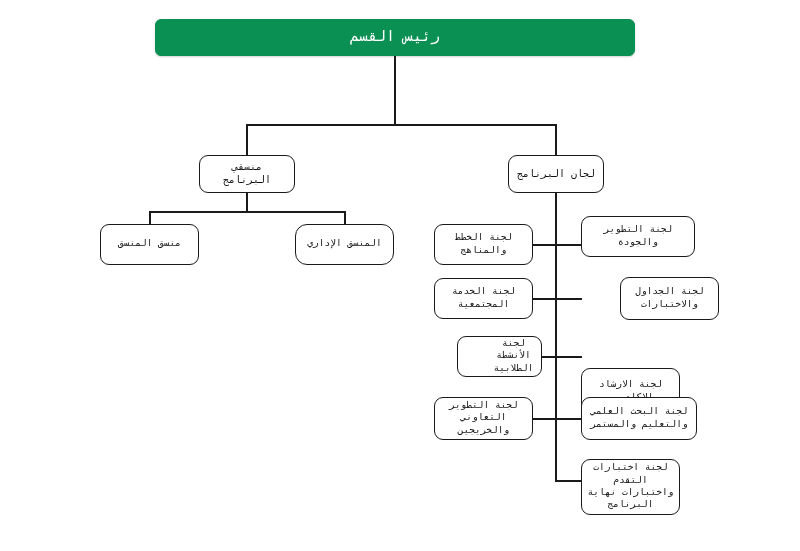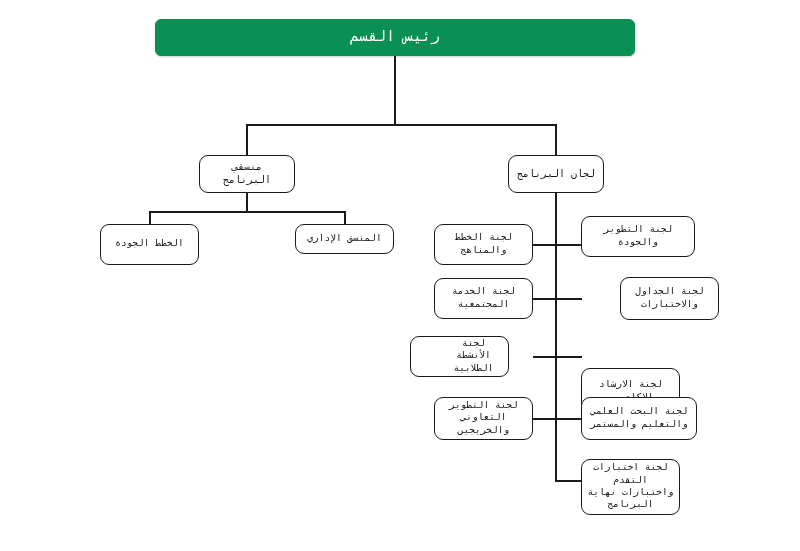--- a/index.html
+++ b/index.html
@@ -82,23 +82,23 @@
   <div class="node plain level2" style="left:508px; top:155px; width:96px; height:38px;">
     <span class="node-label">لجان البرنامج</span>
   </div>
 
   <div class="line v" style="left:246px; top:193px; height:18px;"></div>
   <div class="line h" style="left:150px; top:211px; width:196px;"></div>
   <div class="line v" style="left:149px; top:211px; height:13px;"></div>
   <div class="line v" style="left:344px; top:211px; height:13px;"></div>
 
   <div class="node plain" style="left:100px; top:224px; width:99px; height:41px;">
-    <span class="node-label">الخطط الجودة</span>
+    <span class="node-label">منسق المنسق</span>
   </div>
-  <div class="node plain" style="left:295px; top:224px; width:99px; height:30px;">
+  <div class="node plain" style="left:295px; top:224px; width:99px; height:41px;border-radius:12px;">
     <span class="node-label">المنسق الإداري</span>
   </div>
 
   <div class="line v" style="left:555px; top:193px; height:288px;"></div>
 
   <div class="line h" style="left:533px; top:244px; width:23px;"></div>
   <div class="line h" style="left:533px; top:298px; width:23px;"></div>
   <div class="line h" style="left:533px; top:356px; width:23px;"></div>
   <div class="line h" style="left:533px; top:418px; width:23px;"></div>
 
@@ -107,21 +107,21 @@
   <div class="line h" style="left:555px; top:356px; width:27px;"></div>
   <div class="line h" style="left:555px; top:418px; width:27px;"></div>
   <div class="line h" style="left:555px; top:480px; width:27px;"></div>
 
   <div class="node plain" style="left:434px; top:278px; width:99px; height:41px;">
     <span class="node-label">لجنة الخدمة المجتمعية</span>
   </div>
   <div class="node plain" style="left:434px; top:224px; width:99px; height:41px;">
     <span class="node-label">لجنة الخطط والمناهج</span>
   </div>
-  <div class="node plain" style="left:410px; top:336px; width:99px; height:41px;padding-left:28px;">
+  <div class="node plain" style="left:457px; top:336px; width:85px; height:41px;padding-left:28px;">
     <span class="node-label">لجنة الأنشطة الطلابية</span>
   </div>
   <div class="node plain" style="left:434px; top:397px; width:99px; height:43px;">
     <span class="node-label">لجنة التطوير التعاوني
 والخريجين</span>
   </div>
 
   <div class="node plain" style="left:581px; top:216px; width:114px; height:41px;">
     <span class="node-label">لجنة التطوير والجودة</span>
   </div>

